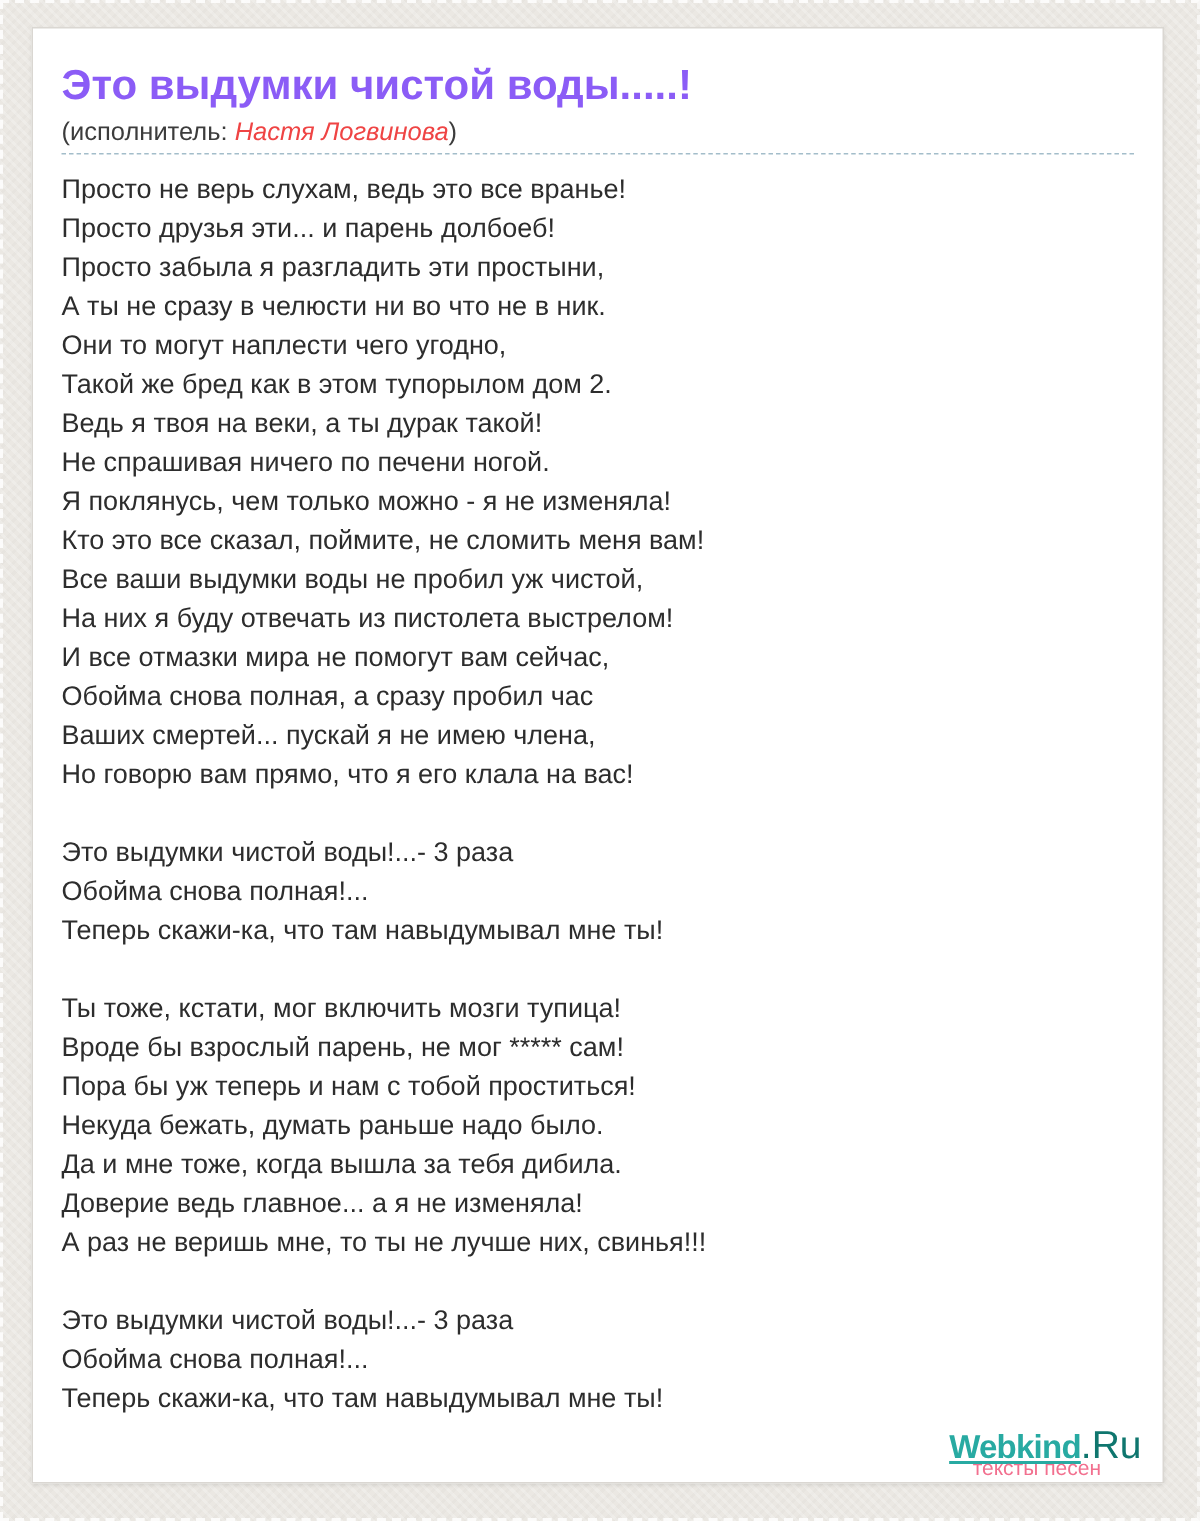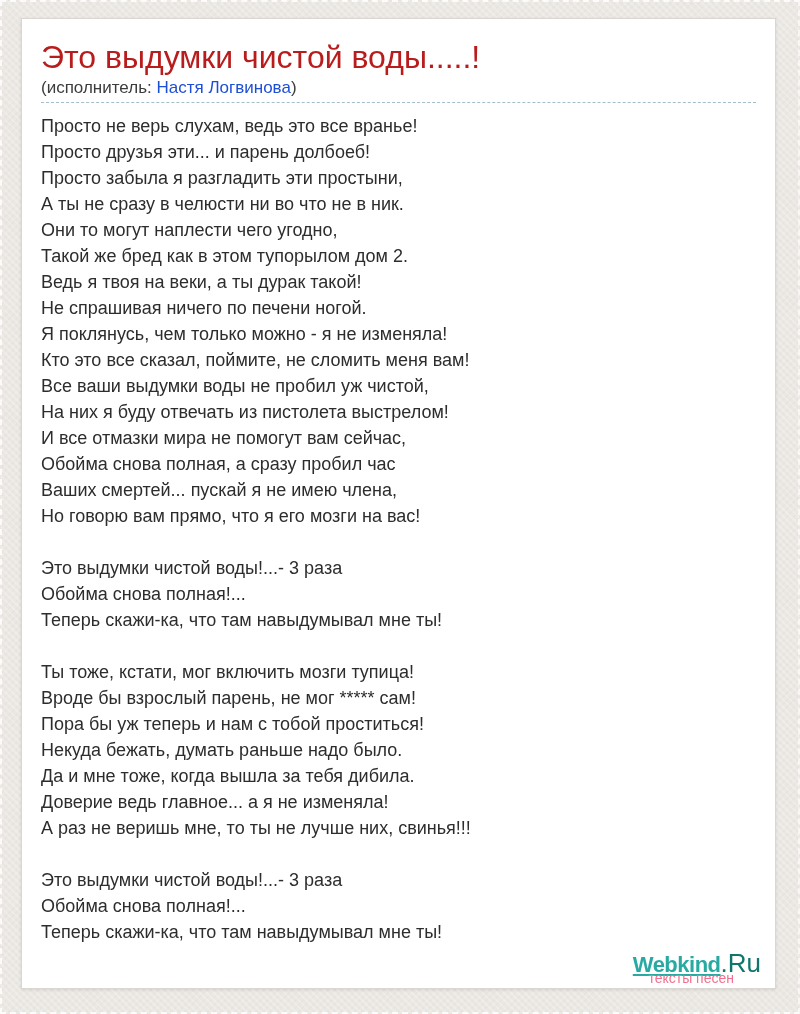--- a/index.html
+++ b/index.html
@@ -33,36 +33,37 @@
     width: 755px;
     height: 971px;
     box-sizing: border-box;
     background: #ffffff;
     border: 1px solid #dad7d2;
     box-shadow: 0 1px 3px rgba(0,0,0,0.10);
     padding: 25px 19px 0 19px;
   }
   h1.title {
     margin: 0;
-    font-size: 32px;
+    font-size: 28px;
     line-height: 26px;
-    font-weight: normal;
-    color: #b91c1c;
+    font-weight: bold;
+    color: #8b5cf6;
     letter-spacing: 0;
   }
   .subtitle {
     margin-top: 9px;
     font-size: 17px;
     line-height: 18px;
     color: #3c3c3c;
   }
   .subtitle .artist {
-    color: #1d4ed8;
+    color: #ef4444;
     text-decoration: none;
     cursor: pointer;
+    font-style: italic;
   }
   .separator {
     margin-top: 5px;
     height: 0;
     border-bottom: 1px dashed #a3bdca;
   }
   .lyrics {
     margin-top: 10px;
     font-size: 18px;
     line-height: 26px;
@@ -119,21 +120,21 @@
         <div class="line">Такой же бред как в этом тупорылом дом 2.</div>
         <div class="line">Ведь я твоя на веки, а ты дурак такой!</div>
         <div class="line">Не спрашивая ничего по печени ногой.</div>
         <div class="line">Я поклянусь, чем только можно - я не изменяла!</div>
         <div class="line">Кто это все сказал, поймите, не сломить меня вам!</div>
         <div class="line">Все ваши выдумки воды не пробил уж чистой,</div>
         <div class="line">На них я буду отвечать из пистолета выстрелом!</div>
         <div class="line">И все отмазки мира не помогут вам сейчас,</div>
         <div class="line">Обойма снова полная, а сразу пробил час</div>
         <div class="line">Ваших смертей... пускай я не имею члена,</div>
-        <div class="line">Но говорю вам прямо, что я его мозги на вас!</div>
+        <div class="line">Но говорю вам прямо, что я его клала на вас!</div>
       </div>
       <div class="stanza">
         <div class="line">Это выдумки чистой воды!...- 3 раза</div>
         <div class="line">Обойма снова полная!...</div>
         <div class="line">Теперь скажи-ка, что там навыдумывал мне ты!</div>
       </div>
       <div class="stanza">
         <div class="line">Ты тоже, кстати, мог включить мозги тупица!</div>
         <div class="line">Вроде бы взрослый парень, не мог ***** сам!</div>
         <div class="line">Пора бы уж теперь и нам с тобой проститься!</div>

